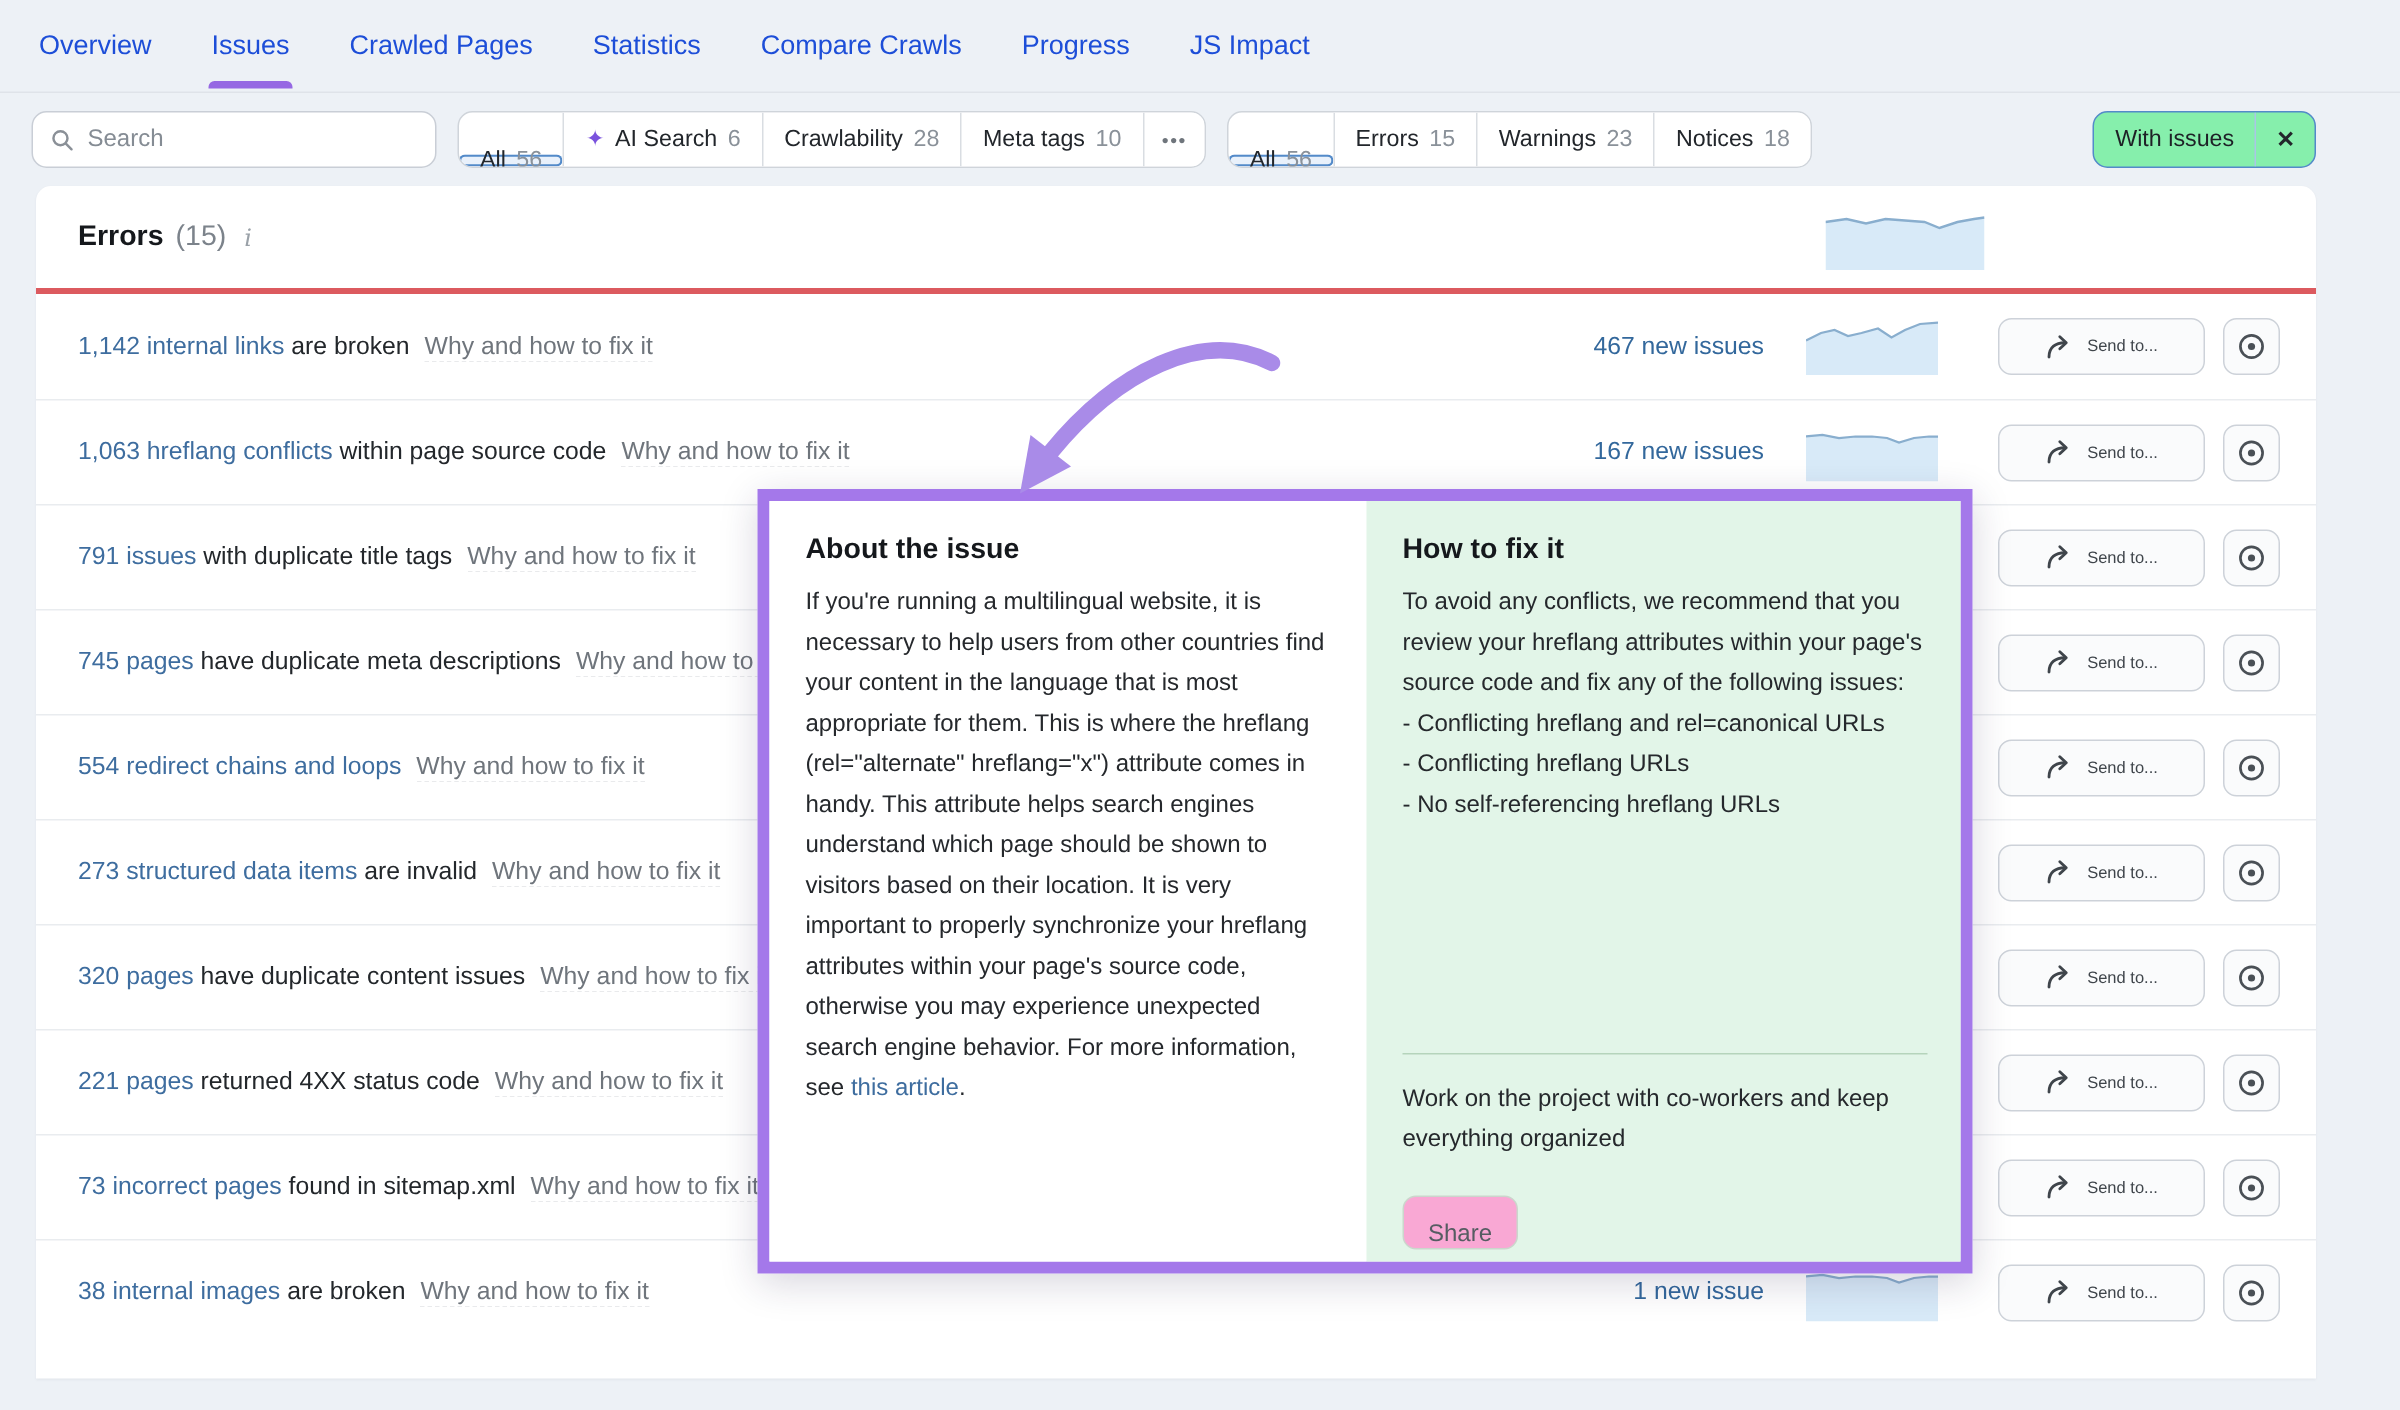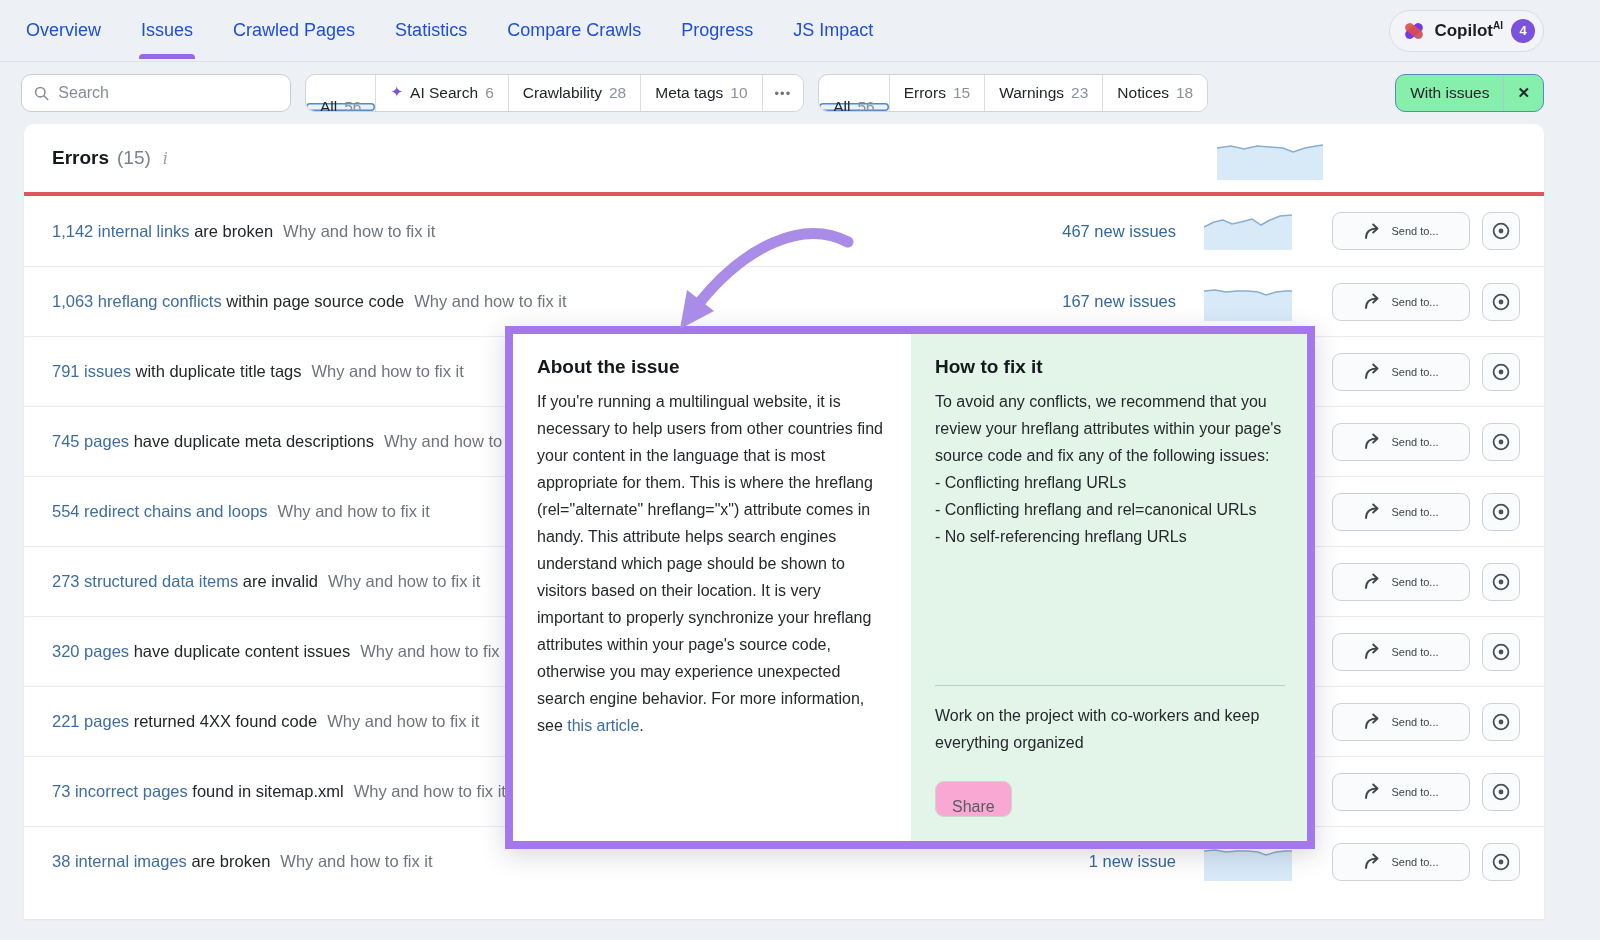--- a/index.html
+++ b/index.html
@@ -77,21 +77,21 @@
          border-radius:9px; font-size:11px; color:#3F454B; cursor:pointer; margin-right:12px; }
   .eye-btn { flex:0 0 auto; width:38px; height:38px; background:#FAFBFC;
          border:1px solid #CDD2D9; border-radius:9px; display:flex; align-items:center;
          justify-content:center; cursor:pointer; }
 
   
   .popup { position:absolute; left:481px; top:202px; width:810px; height:523px;
          border:8px solid #A478EA; background:#fff; display:flex; z-index:5;
          box-shadow:0 6px 24px rgba(40,30,70,.18); }
   .popup-left { width:398px; padding:22px 22px 20px 24px; background:#fff; }
-  .popup-right { flex:1; padding:22px 22px 24px 24px; background:#E2F5E8;
+  .popup-right { flex:1; padding:22px 22px 8px 24px; background:#E2F5E8;
          display:flex; flex-direction:column; }
   .popup h3 { font-size:19px; font-weight:700; color:#15181C; margin-bottom:10px; }
   .popup-body { font-size:16px; line-height:27px; color:#25282C; }
   .article-link { color:#3E6D9F; cursor:pointer; }
   .category-line { margin-top:14px; font-size:16.5px; }
   .category-label { font-weight:700; }
   .fix-list div { font-size:16px; line-height:27px; color:#25282C; }
   .share-block { margin-top:auto; }
   .share-divider { height:1px; background:#B5D4BB; margin-bottom:16px; }
   .share-text { font-size:16px; line-height:27px; color:#25282C; margin-bottom:12px; }
@@ -109,34 +109,20 @@
   <div class="topnav">
     <div id="nav-items" style="display:flex;align-items:center;">
         <div class="nav-item">Overview</div>
         <div class="nav-item active">Issues</div>
         <div class="nav-item">Crawled Pages</div>
         <div class="nav-item">Statistics</div>
         <div class="nav-item">Compare Crawls</div>
         <div class="nav-item">Progress</div>
         <div class="nav-item">JS Impact</div>
       </div>
-    <div class="copilot-btn">
-      <svg width="24" height="24" viewBox="0 0 24 24">
-        <defs>
-          <linearGradient id="cpg" x1="0" y1="0" x2="1" y2="1">
-            <stop offset="0" stop-color="#E8563C"></stop>
-              <stop offset="1" stop-color="#C94469"></stop>
-          </linearGradient>
-        </defs>
-        <rect x="2" y="7.5" width="20" height="9" rx="4.5" fill="#6E3BE8" transform="rotate(-38 12 12)"></rect>
-        <rect x="2" y="7.5" width="20" height="9" rx="4.5" fill="url(#cpg)" transform="rotate(38 12 12)" opacity="0.92"></rect>
-      </svg>
-      <span class="copilot-label"><span>Copilot</span><sup>AI</sup></span>
-      <span class="copilot-count">4</span>
-    </div>
   </div>
 
   <div class="filterbar">
     <div class="search-box">
       <svg width="17" height="17" viewBox="0 0 17 17">
         <circle cx="7" cy="7" r="5.2" fill="none" stroke="#8A9097" stroke-width="1.8"></circle>
         <line x1="11" y1="11" x2="15.2" y2="15.2" stroke="#8A9097" stroke-width="1.8" stroke-linecap="round"></line>
       </svg>
       <input type="text" placeholder="Search" style="">
     </div>
@@ -327,21 +313,21 @@
             <span>Send to...</span>
           </button>
           <button class="eye-btn">
             <svg width="20" height="20" viewBox="0 0 20 20">
               <circle cx="10" cy="10" r="7.4" fill="none" stroke="#4A5056" stroke-width="1.8"></circle>
               <circle cx="10" cy="10" r="2.4" fill="#4A5056"></circle>
             </svg>
           </button>
         </div>
         <div class="row">
-          <div class="row-text"><span class="issue-link">221 pages</span><span class="row-rest">&nbsp;<span>returned 4XX found code</span></span><span class="why-link">Why and how to fix it</span></div>
+          <div class="row-text"><span class="issue-link">221 pages</span><span class="row-rest">&nbsp;<span>returned 4XX status code</span></span><span class="why-link">Why and how to fix it</span></div>
           <span class="new-issues empty"></span>
           <span class="spark empty"></span>
           <button class="send-btn">
             <svg width="19" height="17" viewBox="0 0 19 17">
               <path d="M3 15 C3 8.5 7.5 5.5 13.5 5.5" fill="none" stroke="#3F454B" stroke-width="1.9" stroke-linecap="round"></path>
               <path d="M10.2 1.5 L14.5 5.5 L10.2 9.5" fill="none" stroke="#3F454B" stroke-width="1.9" stroke-linecap="round" stroke-linejoin="round"></path>
             </svg>
             <span>Send to...</span>
           </button>
           <button class="eye-btn">
@@ -394,22 +380,22 @@
 
     <div class="popup">
       <div class="popup-left">
         <h3>About the issue</h3>
         <div class="popup-body"><span>If you're running a multilingual website, it is necessary to help users from other countries find your content in the language that is most appropriate for them. This is where the hreflang (rel="alternate" hreflang="x") attribute comes in handy. This attribute helps search engines understand which page should be shown to visitors based on their location. It is very important to properly synchronize your hreflang attributes within your page's source code, otherwise you may experience unexpected search engine behavior. For more information, see </span><span class="article-link">this article</span><span>.</span></div>
       </div>
       <div class="popup-right">
         <h3>How to fix it</h3>
         <div class="popup-body">To avoid any conflicts, we recommend that you review your hreflang attributes within your page's source code and fix any of the following issues:</div>
         <div class="fix-list" id="fix-list">
+            <div>- Conflicting hreflang and rel=canonical URLs</div>
             <div>- Conflicting hreflang URLs</div>
-            <div>- Conflicting hreflang and rel=canonical URLs</div>
             <div>- No self-referencing hreflang URLs</div>
           </div>
         <div class="share-block">
           <div class="share-divider"></div>
           <div class="share-text">Work on the project with co-workers and keep everything organized</div>
           <button class="share-btn">
             <svg width="19" height="16" viewBox="0 0 19 16">
               <circle cx="6.5" cy="4.5" r="3" fill="none" stroke="#565C62" stroke-width="1.7"></circle>
               <path d="M1.5 14.5 C1.5 10.8 4 9.2 6.5 9.2 C9 9.2 11.5 10.8 11.5 14.5" fill="none" stroke="#565C62" stroke-width="1.7" stroke-linecap="round"></path>
               <line x1="15.3" y1="3" x2="15.3" y2="8" stroke="#565C62" stroke-width="1.7" stroke-linecap="round"></line>

